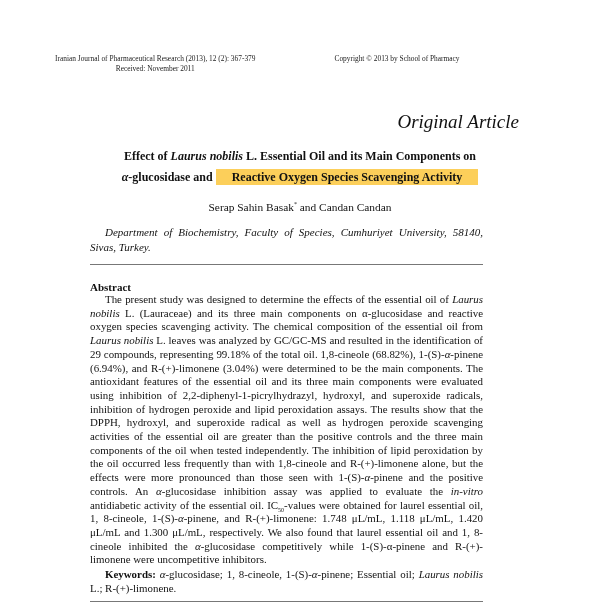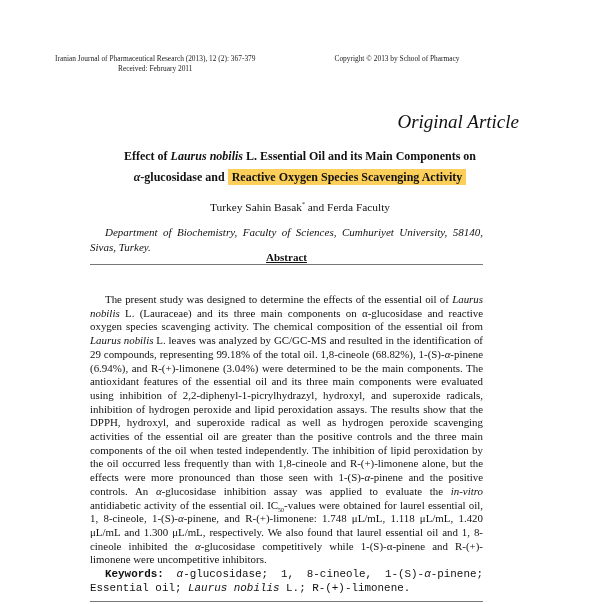--- a/index.html
+++ b/index.html
@@ -4,52 +4,52 @@
 <style>
   html, body { margin: 0; padding: 0; background: #ffffff; }
   body { width: 600px; height: 604px; position: relative; overflow: hidden;
          font-family: "Liberation Serif", "DejaVu Serif", serif; color: #111; }
   .abs { position: absolute; }
   .hdr { font-size: 7.4px; line-height: 9.6px; color: #222; text-align: center; }
   #hdr-left { left: 55px; top: 54px; }
   #hdr-right { right: 53px; top: 54px; width: 300px; }
   #article-type { left: 300px; width: 219px; top: 111px; text-align: right; font-style: italic; font-size: 19px; }
   #title { left: 60px; width: 480px; top: 146px; text-align: center; font-weight: bold; font-size: 12px; line-height: 21px; }
-  .hl { background: #fccf5a; padding: 1px 4px; }
+  .hl { background: #fccf5a; padding: 1px 16px; }
   #authors { left: 60px; width: 480px; top: 201px; text-align: center; font-size: 11.4px; }
   #authors sup { font-size: 6px; }
   #affil { left: 90px; width: 393px; top: 225px; font-style: italic; font-size: 11px; line-height: 14.5px; text-align: justify; text-indent: 15px; }
   .rule { position: absolute; left: 90px; width: 393px; height: 1px; background: #777; }
   #rule-top { top: 264px; }
   #rule-bottom { top: 601px; }
-  #abstract-heading { left: 90px; width: 393px; top: 251px; text-align: center; font-weight: bold; font-size: 11px; text-decoration: underline; }
+  #abstract-heading { left: 90px; width: 393px; top: 281px; font-weight: bold; font-size: 11px; }
   #abstract-body { left: 90px; width: 393px; top: 293px; font-size: 10.9px; line-height: 13.7px; text-align: justify; text-indent: 15px; }
   #abstract-body sub { font-size: 6px; line-height: 0; }
-  #keywords { left: 90px; width: 393px; top: 568px; font-size: 10.9px; line-height: 13.7px; text-align: justify; text-indent: 15px; font-family: Liberation Mono, monospace; }
+  #keywords { left: 90px; width: 393px; top: 568px; font-size: 10.9px; line-height: 13.7px; text-align: justify; text-indent: 15px; }
   #keywords b { font-weight: bold; }
 </style>
 </head>
 <body>
 
 <div class="abs hdr" id="hdr-left">
   <div>Iranian Journal of Pharmaceutical Research (2013), 12 (2): 367-379</div>
-  <div>Received: February 2011</div>
+  <div>Received: November 2011</div>
 </div>
 
 <div class="abs hdr" id="hdr-right">
   <div>Copyright © 2013 by School of Pharmacy</div>
 </div>
 
 <div class="abs" id="article-type">Original Article</div>
 
 <div class="abs" id="title"><span>Effect of </span><i>Laurus nobilis</i><span> L. Essential Oil and its Main Components on</span><br><i>α</i><span>-glucosidase and </span><span class="hl" style="background: rgb(252, 207, 90);">Reactive Oxygen Species Scavenging Activity</span></div>
 
-<div class="abs" id="authors"><span>Turkey Sahin Basak</span><sup>*</sup><span> and </span><span>Ferda Faculty</span></div>
+<div class="abs" id="authors"><span>Serap Sahin Basak</span><sup>*</sup><span> and </span><span>Candan Candan</span></div>
 
-<div class="abs" id="affil">Department of Biochemistry, Faculty of Sciences, Cumhuriyet University, 58140, Sivas, Turkey.</div>
+<div class="abs" id="affil">Department of Biochemistry, Faculty of Species, Cumhuriyet University, 58140, Sivas, Turkey.</div>
 
 <div class="rule" id="rule-top"></div>
 
 <div class="abs" id="abstract-heading">Abstract</div>
 
 <div class="abs" id="abstract-body"><span>The present study was designed to determine the effects of the essential oil of </span><i>Laurus nobilis</i><span> L. (Lauraceae) and its three main components on α-glucosidase and reactive oxygen species scavenging activity. The chemical composition of the essential oil from </span><i>Laurus nobilis</i><span> L. leaves was analyzed by GC/GC-MS and resulted in the identification of 29 compounds, representing 99.18% of the total oil. 1,8-cineole (68.82%), 1-(S)-</span><i>α</i><span>-pinene (6.94%), and R-(+)-limonene (3.04%) were determined to be the main components. The antioxidant features of the essential oil and its three main components were evaluated using inhibition of 2,2-diphenyl-1-picrylhydrazyl, hydroxyl, and superoxide radicals, inhibition of hydrogen peroxide and lipid peroxidation assays. The results show that the DPPH, hydroxyl, and superoxide radical as well as hydrogen peroxide scavenging activities of the essential oil are greater than the positive controls and the three main components of the oil when tested independently. The inhibition of lipid peroxidation by the oil occurred less frequently than with 1,8-cineole and R-(+)-limonene alone, but the effects were more pronounced than those seen with 1-(S)-</span><i>α</i><span>-pinene and the positive controls. An </span><i>α</i><span>-glucosidase inhibition assay was applied to evaluate the </span><i>in-vitro</i><span> antidiabetic activity of the essential oil. IC</span><sub>50</sub><span>-values were obtained for laurel essential oil, 1, 8-cineole, 1-(S)-</span><i>α</i><span>-pinene, and R-(+)-limonene: 1.748 μL/mL, 1.118 μL/mL, 1.420 μL/mL and 1.300 μL/mL, respectively. We also found that laurel essential oil and 1, 8-cineole inhibited the </span><i>α</i><span>-glucosidase competitively while 1-(S)-α-pinene and R-(+)-limonene were uncompetitive inhibitors.</span></div>
 
 <div class="abs" id="keywords"><b>Keywords:</b><i> α</i><span>-glucosidase; 1, 8-cineole, 1-(S)-</span><i>α</i><span>-pinene; Essential oil; </span><i>Laurus nobilis</i><span> L.; R-(+)-limonene.</span></div>
 
 <div class="rule" id="rule-bottom"></div>

